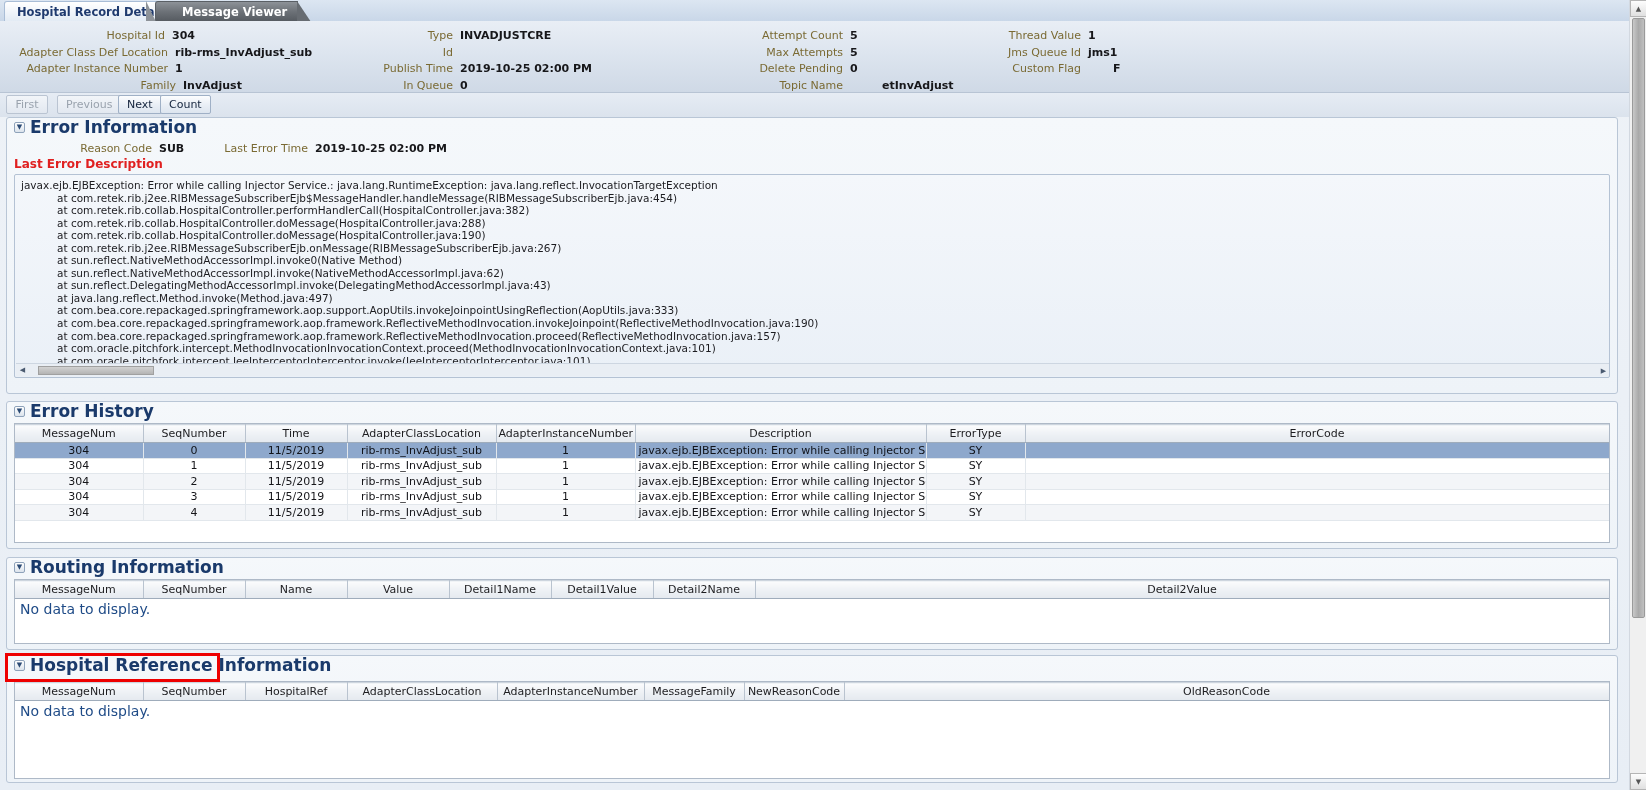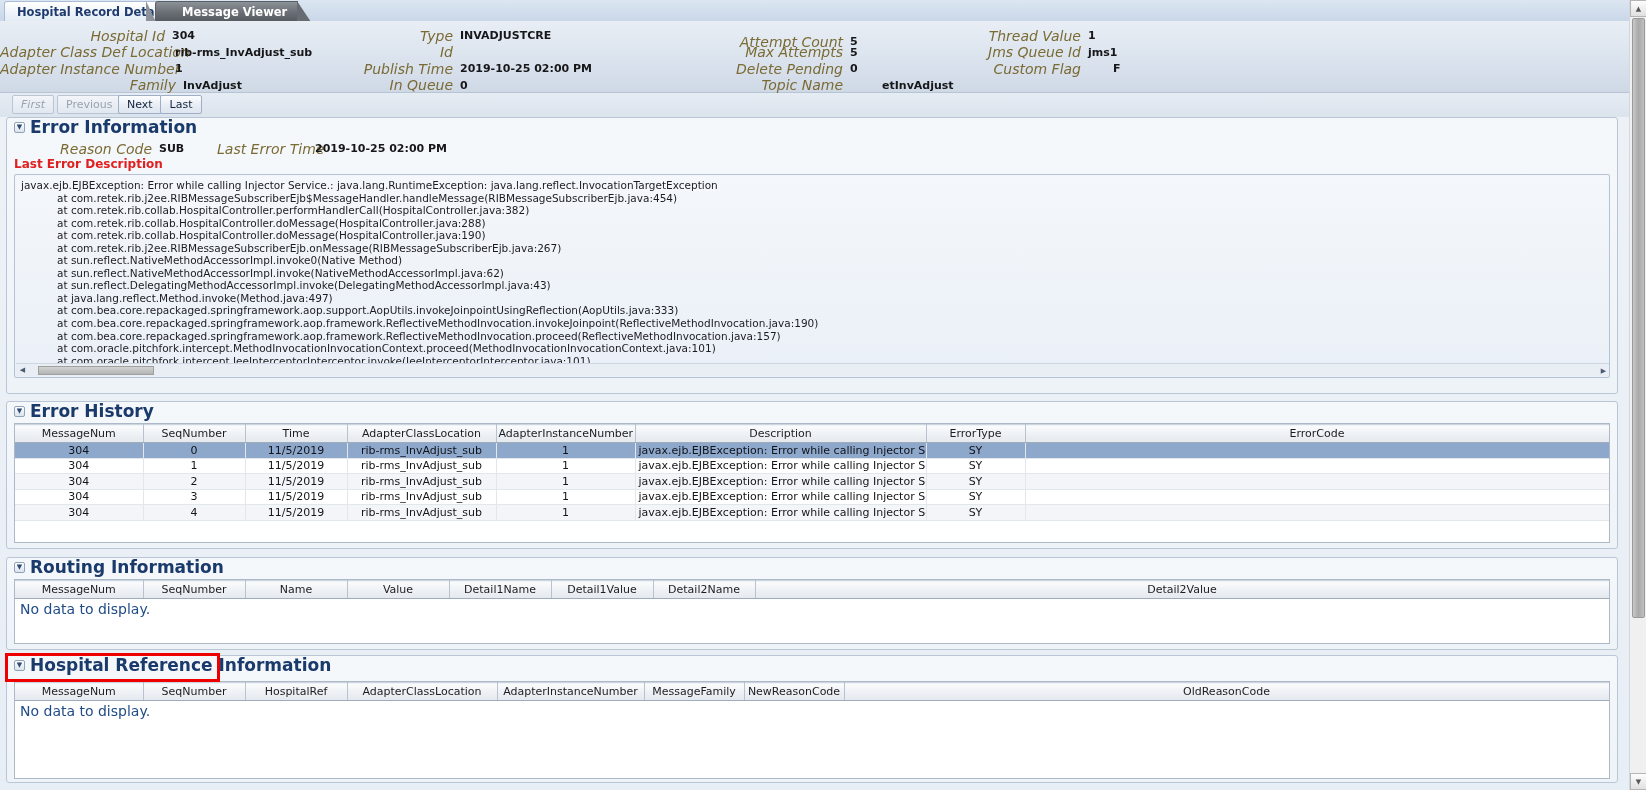--- a/index.html
+++ b/index.html
@@ -78,21 +78,21 @@
   }
 
   
   .hdr {
     position: absolute; top: 21px; left: 0; width: 1629px; height: 72px;
     background: linear-gradient(180deg,#e9eef5 0%, #dde5ef 45%, #cfd9e6 100%);
     border-bottom: 1px solid #b8c4d4;
   }
   .fld { position: absolute; height: 17px; display: flex; align-items: center; }
   .fld .lab {
-    color: #7a6a33; text-align: right; padding-right: 7px; font-size: 14px; white-space: nowrap; font-style: italic;
+    color: #7a6a33; text-align: right; padding-right: 7px; font-size: 11px; white-space: nowrap;
   }
   .fld .val {
     color: #17171a; font-weight: bold; font-size: 11px; white-space: nowrap;
   }
 
   
   .navbar { position: absolute; top: 93px; left: 0; width: 1629px; height: 24px;
             background: linear-gradient(180deg,#e6ecf4,#dbe3ed); }
   .navbtn {
     position: absolute; top: 2px; height: 19px; min-width: 42px;
@@ -216,21 +216,21 @@
     </div>
     <div class="fld" style="left:300px;top:39px;width:330px;">
       <div class="lab" style="width:160px;">Publish Time</div>
       <div class="val">2019-10-25 02:00 PM</div>
     </div>
     <div class="fld" style="left:300px;top:55.5px;width:300px;">
       <div class="lab" style="width:160px;">In Queue</div>
       <div class="val">0</div>
     </div>
 
-    <div class="fld" style="left:660px;top:12px;width:300px;align-items:center;">
+    <div class="fld" style="left:660px;top:6px;width:300px;align-items:center;">
       <div class="lab" style="width:190px;">Attempt Count</div>
       <div class="val">5</div>
     </div>
     <div class="fld" style="left:660px;top:22.5px;width:300px;">
       <div class="lab" style="width:190px;">Max Attempts</div>
       <div class="val">5</div>
     </div>
     <div class="fld" style="left:660px;top:39px;width:300px;">
       <div class="lab" style="width:190px;">Delete Pending</div>
       <div class="val">0</div>
@@ -248,31 +248,31 @@
       <div class="lab" style="width:148px;">Jms Queue Id</div>
       <div class="val">jms1</div>
     </div>
     <div class="fld" style="left:940px;top:39px;width:300px;gap:25px;">
       <div class="lab" style="width:148px;">Custom Flag</div>
       <div class="val">F</div>
     </div>
   </div>
 
   <div class="navbar">
-    <div class="navbtn disabled" style="left:12px;font-style:italic;">
+    <div class="navbtn disabled" style="left:6px;">
         <span>First</span>
       </div>
     <div class="navbtn disabled" style="left:57px;">
         <span>Previous</span>
       </div>
     <div class="navbtn enabled" style="left:118px;">
         <span>Next</span>
       </div>
     <div class="navbtn enabled" style="left:160px;">
-        <span>Last</span>
+        <span>Count</span>
       </div>
   </div>
 
   <div class="section" style="top:117px;width:1612px;height:277px;">
     <div class="sec-head">
       <span class="disc">▼</span>
       <span class="sec-title">Error Information</span>
     </div>
 
     <div class="fld" style="left:0;top:22px;width:210px;">

